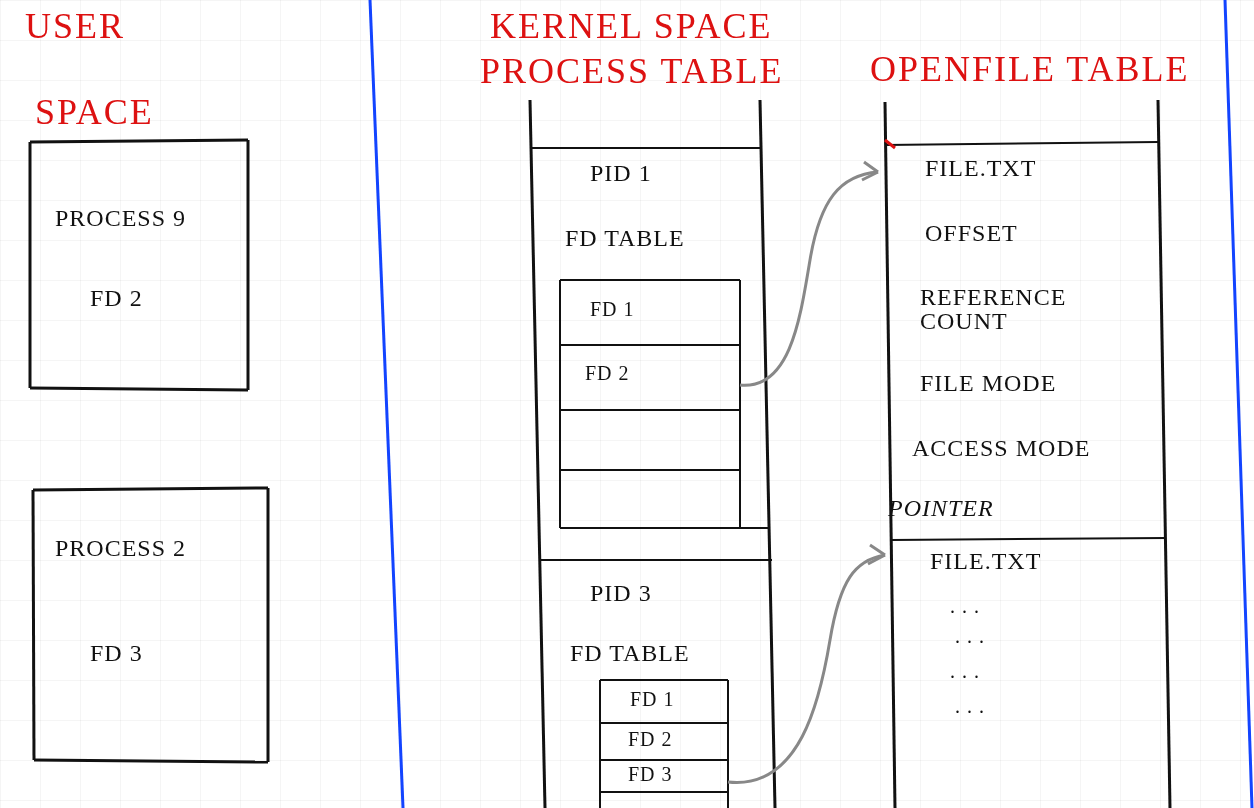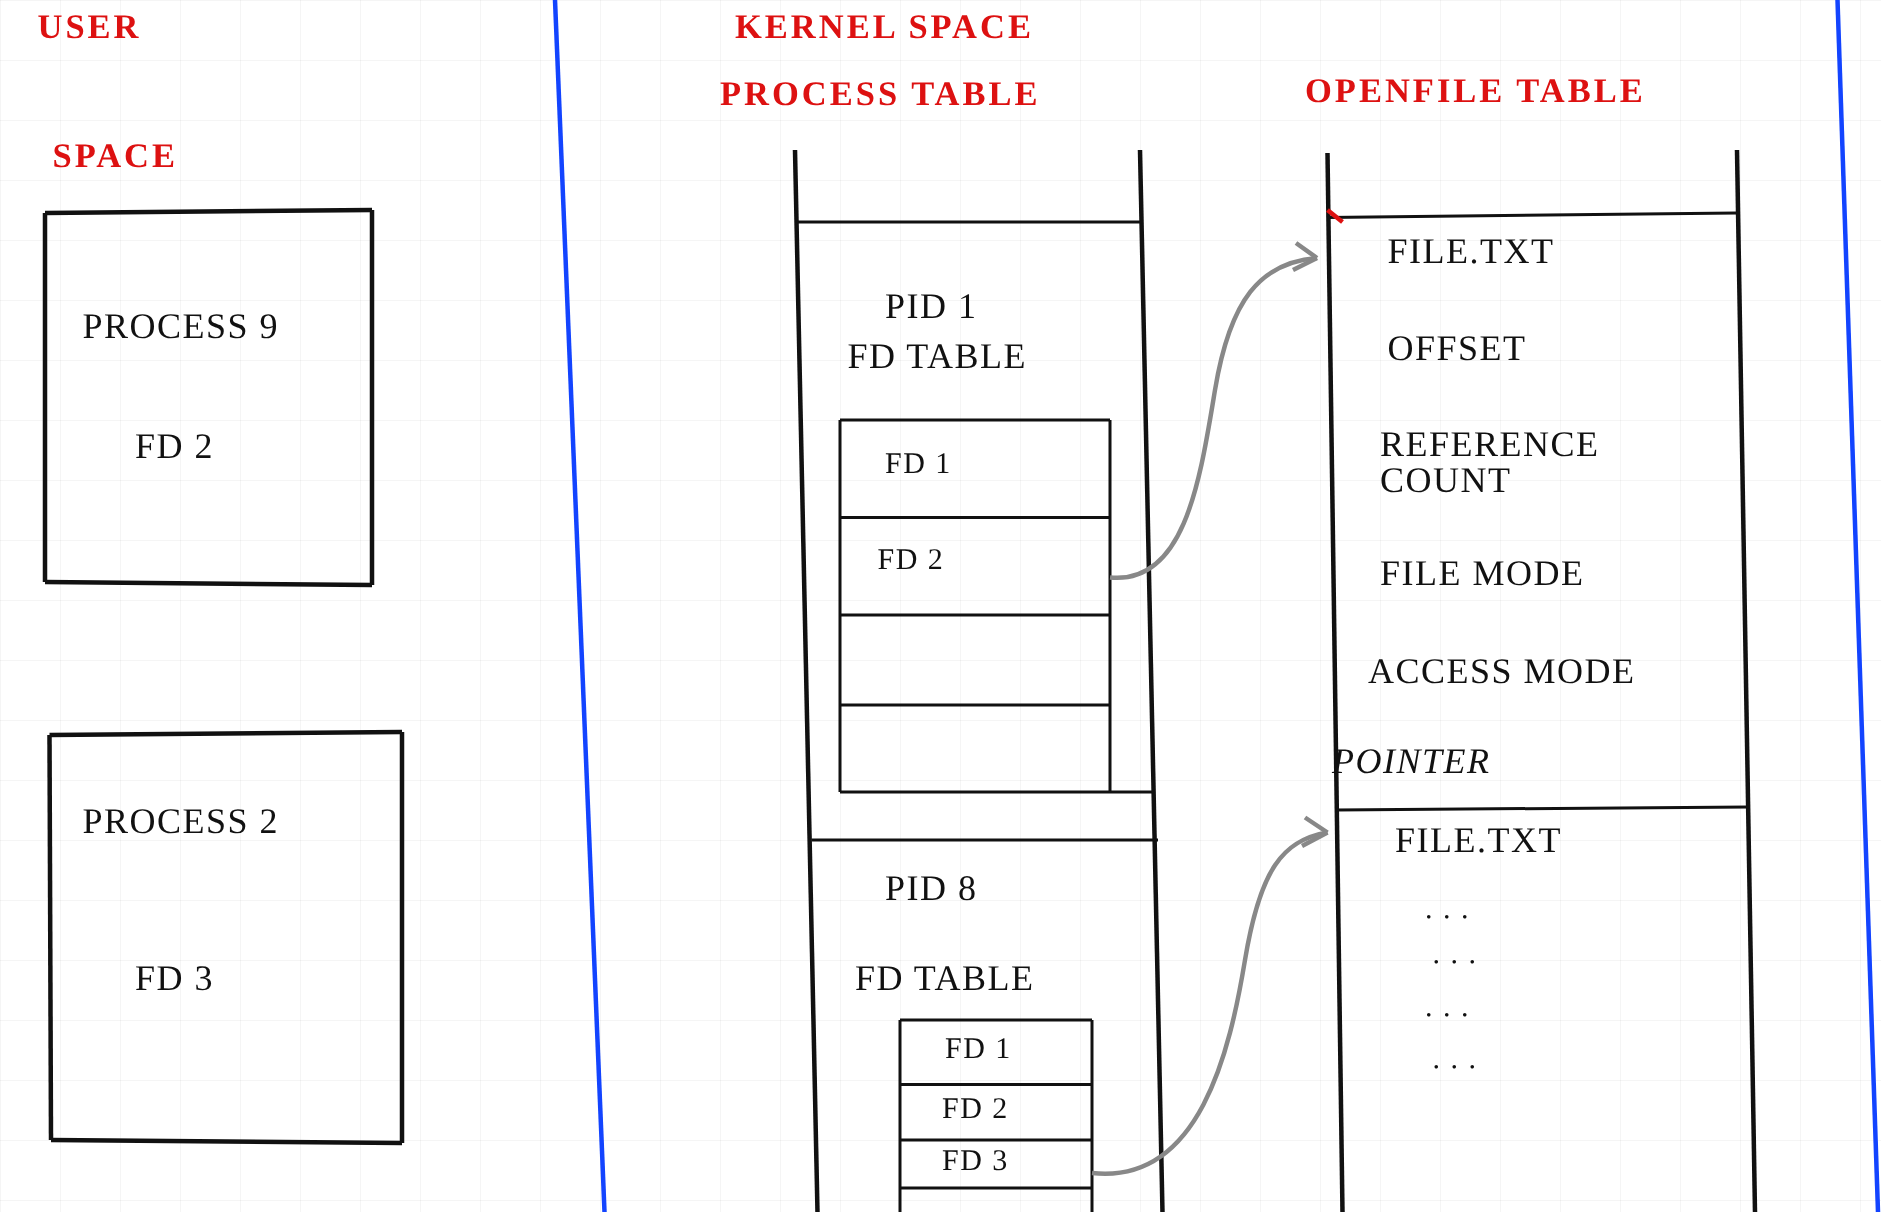--- a/index.html
+++ b/index.html
@@ -6,21 +6,21 @@
     font-family:"Comic Sans MS","Segoe Script","Bradley Hand",cursive;
     background:
       linear-gradient(to right, rgba(0,0,0,0.04) 1px, transparent 1px) 0 0/40px 40px,
       linear-gradient(to bottom, rgba(0,0,0,0.04) 1px, transparent 1px) 0 0/40px 40px,
       #fff;
     color:#111;
   }
   .red{color:#d11;}
   svg{position:absolute;top:0;left:0;}
   .lbl{position:absolute;white-space:nowrap;}
-  .big{font-size:23px;letter-spacing:2px;font-weight:700;}
+  .big{font-size:36px;letter-spacing:2px;font-weight:400;}
   .mid{font-size:24px;letter-spacing:1px;}
   .sm {font-size:20px;letter-spacing:1px;}
 </style>
 </head>
 <body>
 
 <svg width="1254" height="808">
 
   <line x1="370" y1="0" x2="403" y2="808" stroke="#1344ff" stroke-width="3"></line>
   <line x1="1225" y1="0" x2="1252" y2="808" stroke="#1344ff" stroke-width="3"></line>
@@ -86,26 +86,26 @@
 <div class="lbl big red" style="left:35px;top:45px;margin-top:46px;">SPACE</div>
 <div class="lbl big red" style="left:490px;top:5px;">KERNEL SPACE</div>
 <div class="lbl big red" style="left:480px;top:50px;">PROCESS TABLE</div>
 <div class="lbl big red" style="left:870px;top:48px;">OPENFILE TABLE</div>
 
 <div class="lbl mid" style="left:55px;top:205px;">PROCESS 9</div>
 <div class="lbl mid" style="left:90px;top:285px;">FD 2</div>
 <div class="lbl mid" style="left:55px;top:535px;">PROCESS 2</div>
 <div class="lbl mid" style="left:90px;top:640px;">FD 3</div>
 
-<div class="lbl mid" style="left:590px;top:160px;margin-top:32px;">PID 1</div>
+<div class="lbl mid" style="left:590px;top:160px;">PID 1</div>
 <div class="lbl mid" style="left:565px;top:225px;">FD TABLE</div>
 <div class="lbl sm" style="left:590px;top:298px;">FD 1</div>
 <div class="lbl sm" style="left:585px;top:362px;">FD 2</div>
 
-<div class="lbl mid" style="left:590px;top:580px;">PID 8</div>
+<div class="lbl mid" style="left:590px;top:580px;">PID 3</div>
 <div class="lbl mid" style="left:570px;top:640px;">FD TABLE</div>
 <div class="lbl sm" style="left:630px;top:688px;">FD 1</div>
 <div class="lbl sm" style="left:628px;top:728px;">FD 2</div>
 <div class="lbl sm" style="left:628px;top:763px;">FD 3</div>
 
 <div class="lbl mid" style="left:925px;top:155px;">FILE.TXT</div>
 <div class="lbl mid" style="left:925px;top:220px;">OFFSET</div>
 <div class="lbl mid" style="left:920px;top:285px;white-space:normal;width:220px;line-height:1.0;">REFERENCE COUNT</div>
 <div class="lbl mid" style="left:920px;top:370px;">FILE MODE</div>
 <div class="lbl mid" style="left:912px;top:435px;">ACCESS MODE</div>

